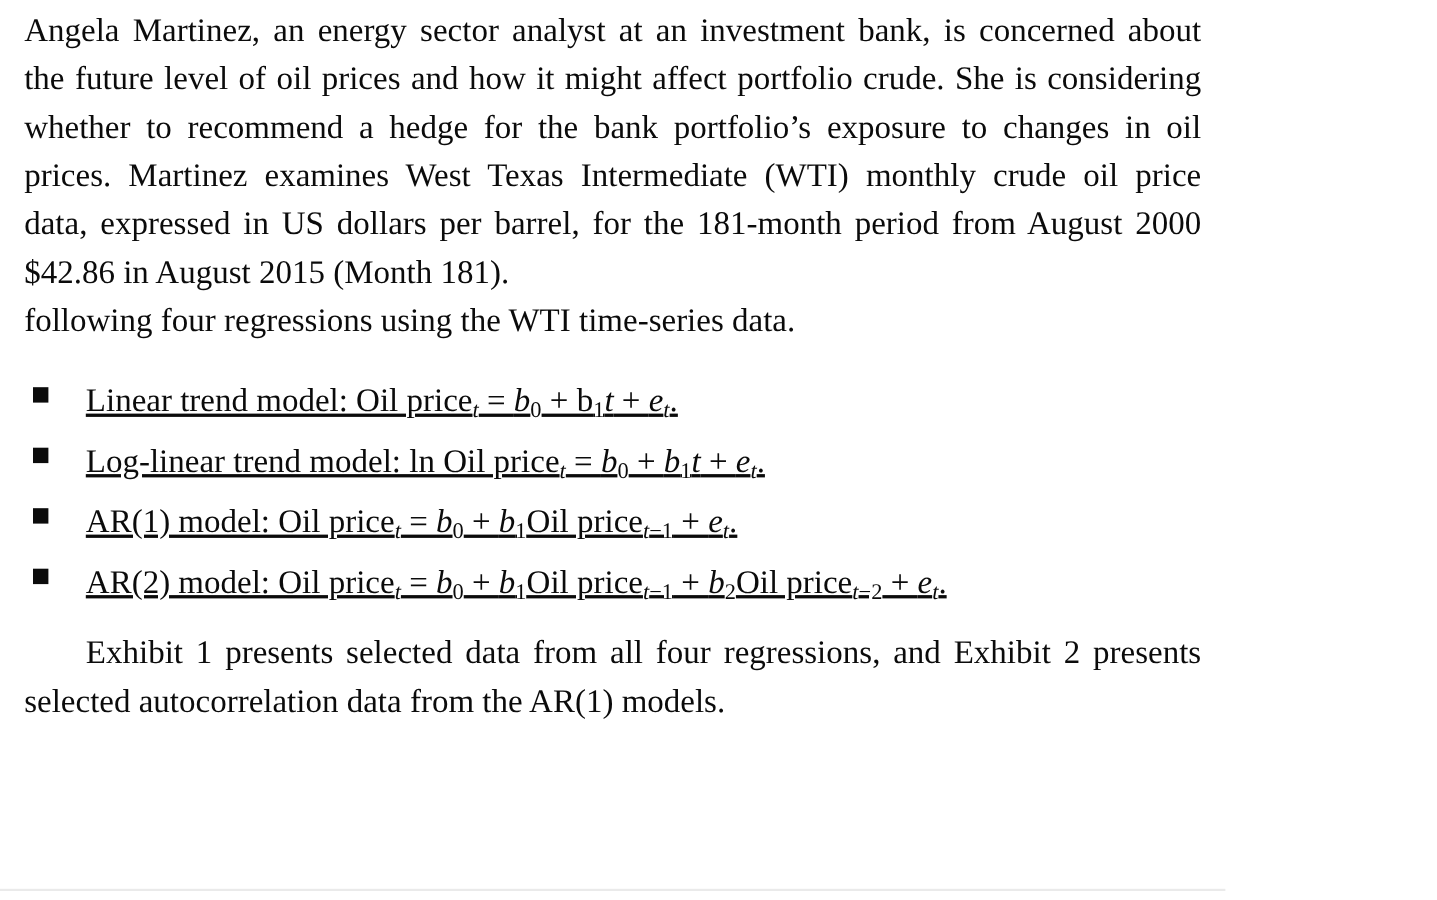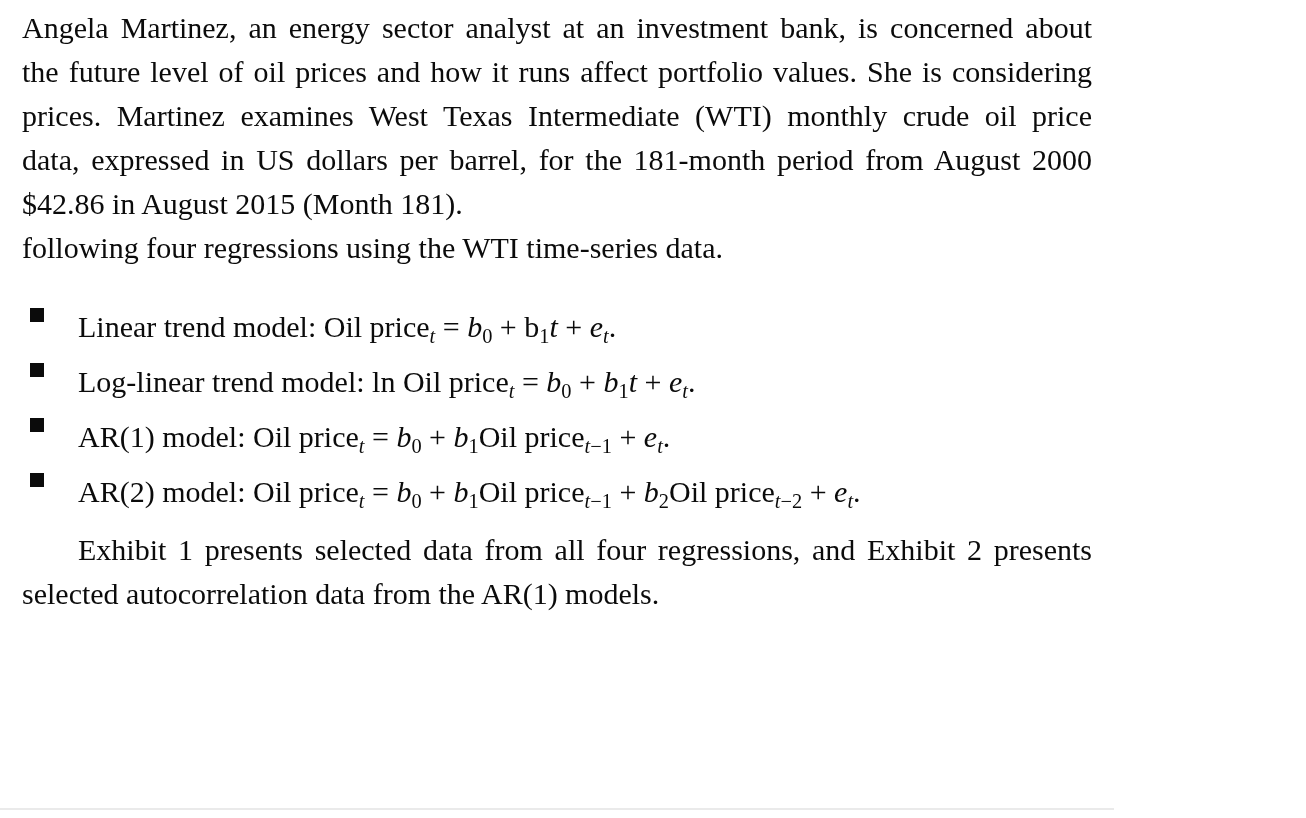--- a/index.html
+++ b/index.html
@@ -12,33 +12,34 @@
     font-family:"Liberation Serif","DejaVu Serif",serif;
     font-size:30px;
     color:var(--text,#0b0b0b);
   }
   .line{height:44px;line-height:44px;white-space:normal;}
   .line.just{text-align:justify;text-align-last:justify;}
   .r-i{font-style:italic;}
   .r-sub{font-size:0.68em;vertical-align:-0.27em;}
   .r-hl{background:var(--hl,rgba(100,158,226,0.38));padding:7px 6px;}
   .bullets{margin-top:18px;}
-  .bullet-item{display:flex;height:55px;line-height:77px;}
+  .bullet-item{display:flex;height:55px;line-height:65px;text-decoration:underline;}
   .bullet-marker{width:14px;height:14px;background:#0b0b0b;margin:20px 34px 0 8px;flex:none;}
   .bullet-text{flex:1 1 auto;}
   .para-exhibits{margin-top:20px;}
   .divider{position:absolute;left:0;right:0;top:808px;height:2px;background:var(--divider,#eaeaea);}
 </style>
 </head>
 <body>
 
 <div class="page">
   <div class="para">
       <div class="line just"><span class="">Angela Martinez, an energy sector analyst at an investment bank, is concerned about</span></div>
-      <div class="line just"><span class="">the future level of oil prices and how it runs affect portfolio values. She is considering</span></div>
+      <div class="line just"><span class="">the future level of oil prices and how it might affect portfolio crude. She is considering</span></div>
+      <div class="line just"><span class="">whether to recommend a hedge for the bank portfolio’s exposure to changes in oil</span></div>
       <div class="line just"><span class="">prices. Martinez examines West Texas Intermediate (WTI) monthly crude oil price</span></div>
       <div class="line just"><span class="">data, expressed in US dollars per barrel, for the 181-month period from August 2000</span></div>
       <div class="line"><span class="">$42.86 in August 2015 (Month 181).</span></div>
     </div>
   <div class="para">
       <div class="line"><span class="">following four regressions using the WTI time-series data.</span></div>
     </div>
   <div class="bullets">
       <div class="bullet-item">
         <span class="bullet-marker"></span>

